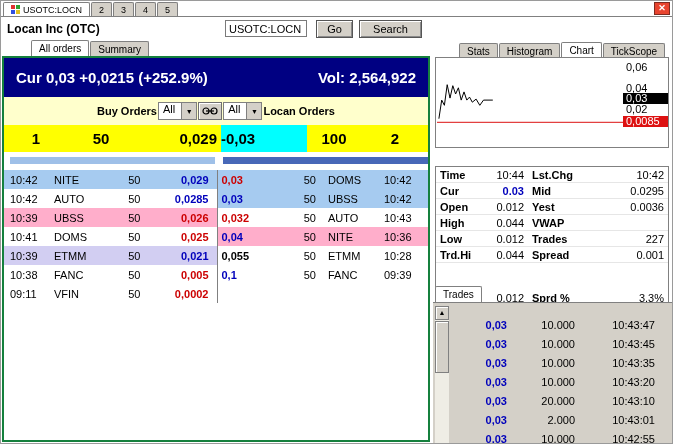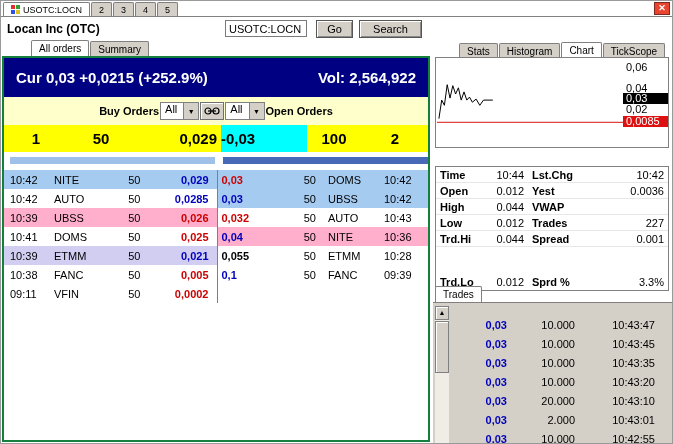--- a/index.html
+++ b/index.html
@@ -152,21 +152,21 @@
           <svg width="16" height="10" viewBox="0 0 16 10">
             <circle cx="4" cy="5" r="3" fill="none" stroke="#000" stroke-width="1.2"></circle>
             <circle cx="12" cy="5" r="3" fill="none" stroke="#000" stroke-width="1.2"></circle>
             <line x1="4" y1="5" x2="12" y2="5" stroke="#000" stroke-width="1.2"></line>
           </svg>
         </div>
         <div class="dropdown">
           <span class="dd-text">All</span>
           <span class="dd-arrow">▼</span>
         </div>
-        <span>Open Orders</span>
+        <span>Locan Orders</span>
       </div>
 
       <div class="best-row">
         <span class="bcell b-orders">1</span>
         <span class="bcell b-size">50</span>
         <span class="bcell b-price">0,029</span>
         <div class="cyan-block">
           <span>-</span>
           <span>0,03</span>
         </div>
@@ -290,20 +290,26 @@
 
 
     <div class="quote-table">
       <div class="qrow">
         <span class="qlabel">Time</span>
         <span class="qval">10:44</span>
         <span class="qlabel">Lst.Chg</span>
         <span class="qval2">10:42</span>
       </div>
       <div class="qrow">
+        <span class="qlabel">Cur</span>
+        <span class="qval cur-val">0.03</span>
+        <span class="qlabel">Mid</span>
+        <span class="qval2">0.0295</span>
+      </div>
+      <div class="qrow">
         <span class="qlabel">Open</span>
         <span class="qval">0.012</span>
         <span class="qlabel">Yest</span>
         <span class="qval2">0.0036</span>
       </div>
       <div class="qrow">
         <span class="qlabel">High</span>
         <span class="qval">0.044</span>
         <span class="qlabel">VWAP</span>
         <span class="qval2"></span>

